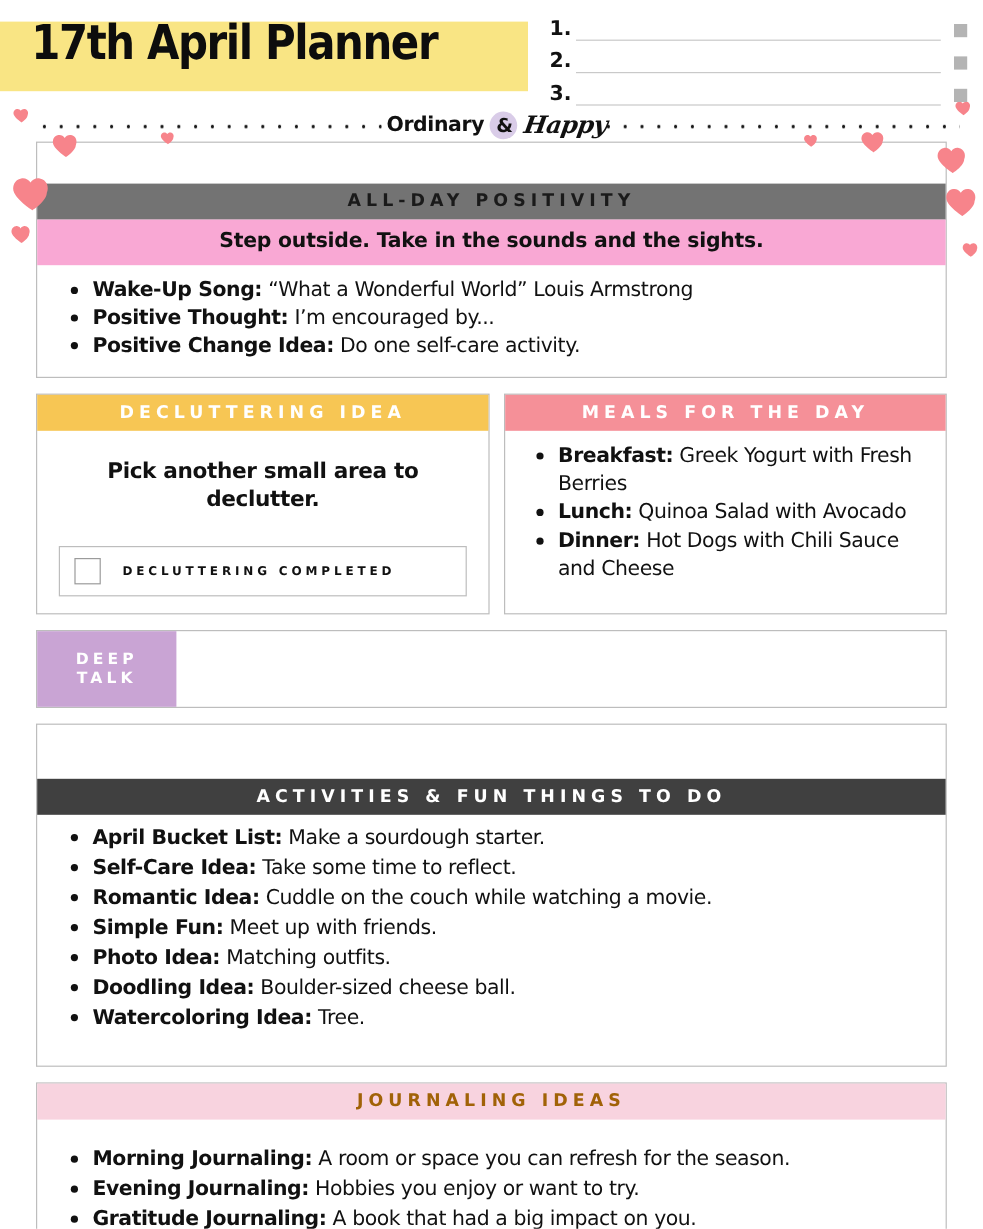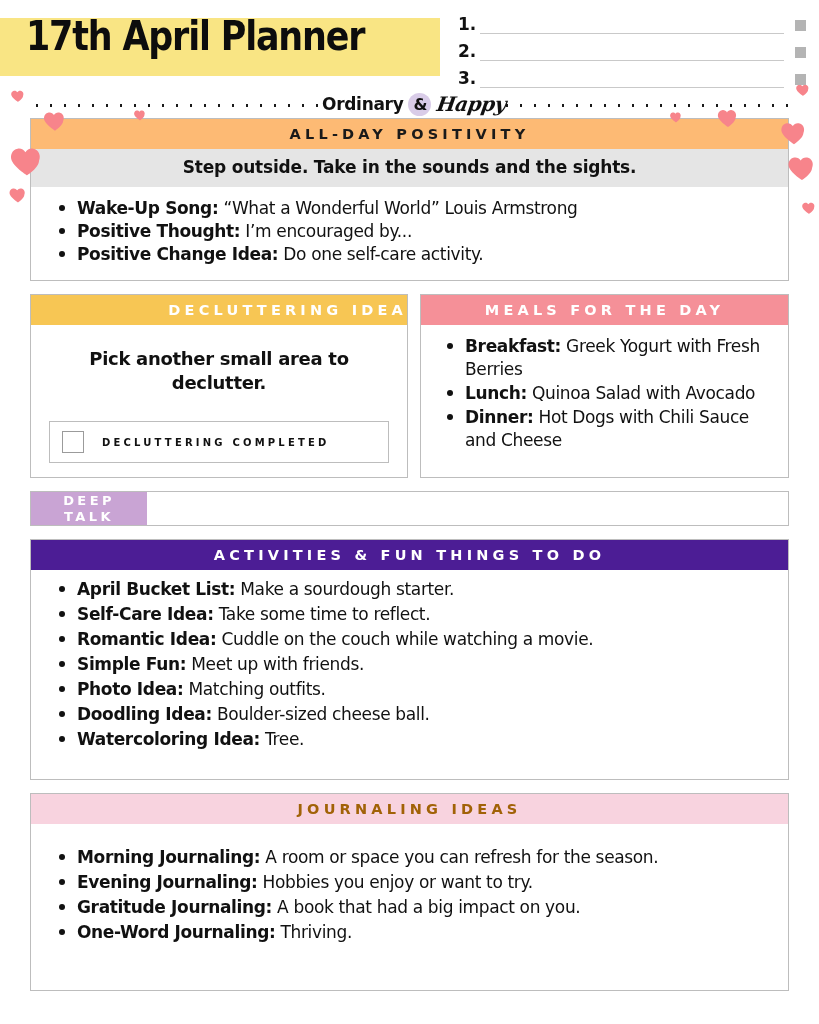--- a/index.html
+++ b/index.html
@@ -170,28 +170,28 @@
   }
   .card-header {
     text-align: center;
     font-family: "DejaVu Sans", sans-serif;
     font-weight: 700;
     font-size: 14.5px;
     letter-spacing: 4.2px;
     padding: 7px 0 7px 0;
     box-sizing: border-box;
   }
-  .hdr-yellow   { background: #fdba74; color: #1a1a1a; }
-  .hdr-amber    { background: #F7C654; color: #ffffff; text-align: right; }
+  .hdr-yellow   { background: #737373; color: #1a1a1a; margin-top: 34px; }
+  .hdr-amber    { background: #F7C654; color: #ffffff; }
   .hdr-salmon   { background: #F59098; color: #ffffff; }
-  .hdr-pink     { background: #4c1d95; color: #ffffff; }
+  .hdr-pink     { background: #404040; color: #ffffff; margin-top: 45px; }
   .hdr-ltpink   { background: #F8D3DF; color: #a16207; }
 
   .subtitle-band {
-    background: #e5e5e5;
+    background: #f9a8d4;
     text-align: center;
     font-family: "DejaVu Sans", sans-serif;
     font-weight: 700;
     font-size: 17px;
     color: #111;
     padding: 8px 0 10px 0;
     letter-spacing: -0.2px;
   }
 
   
@@ -280,21 +280,21 @@
     padding: 10px 12px 10px 44px;
   }
   .meals-card ul.items li { line-height: 23px; }
 
   
   .deeptalk-row {
     display: flex;
     margin: 13px 30px 0 30px;
     border: 1.2px solid #bdbdbd;
     box-sizing: border-box;
-    height: 35px;
+    height: 65px;
     align-items: stretch;
     justify-content: space-between;
   }
   .deeptalk-tag {
     width: 116px;
     background: #C9A4D4;
     color: #ffffff;
     font-family: "DejaVu Sans", sans-serif;
     font-weight: 700;
     font-size: 13px;

